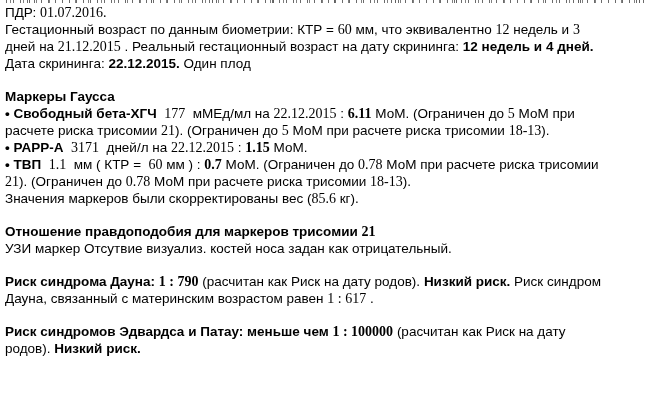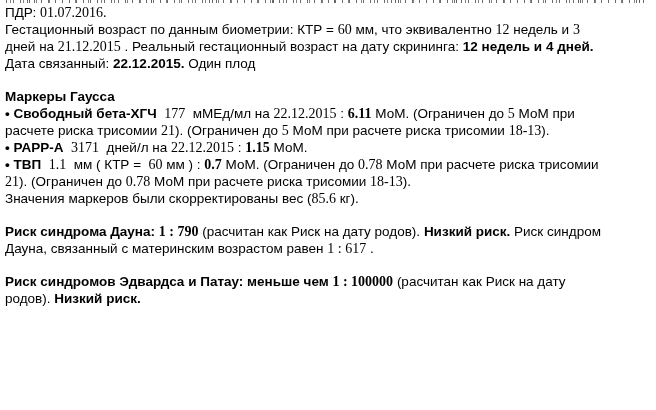--- a/index.html
+++ b/index.html
@@ -26,30 +26,34 @@
 </head>
 <body>
 
 <div class="doc">
   <div class="clipped-line"></div>
   <div>
       <div class="para">
         <div class="line"><span>ПДР: </span><span class="sf">01.07.2016.</span></div>
         <div class="line"><span>Гестационный возраст по данным биометрии: КТР = </span><span class="sf">60</span><span> мм, что эквивалентно </span><span class="sf">12</span><span> недель и </span><span class="sf">3</span></div>
         <div class="line"><span>дней на </span><span class="sf">21.12.2015</span><span> . Реальный гестационный возраст на дату скрининга: </span><span class="b">12 недель и 4 дней.</span></div>
-        <div class="line"><span>Дата связанный: </span><span class="b">22.12.2015.</span><span> Один плод</span></div>
+        <div class="line"><span>Дата скрининга: </span><span class="b">22.12.2015.</span><span> Один плод</span></div>
       </div>
       <div class="para">
         <div class="line"><span class="b">Маркеры Гаусса</span></div>
         <div class="line"><span class="b">• Свободный бета-ХГЧ</span><span>  </span><span class="sf">177</span><span>  мМЕд/мл на </span><span class="sf">22.12.2015</span><span> : </span><span class="b sf">6.11</span><span> МоМ. (Ограничен до </span><span class="sf">5</span><span> МоМ при</span></div>
         <div class="line"><span>расчете риска трисомии </span><span class="sf">21</span><span>). (Ограничен до </span><span class="sf">5</span><span> МоМ при расчете риска трисомии </span><span class="sf">18-13</span><span>).</span></div>
         <div class="line"><span class="b">• PAPP-A</span><span>  </span><span class="sf">3171</span><span>  дней/л на </span><span class="sf">22.12.2015</span><span> : </span><span class="b sf">1.15</span><span> МоМ.</span></div>
         <div class="line"><span class="b">• ТВП</span><span>  </span><span class="sf">1.1</span><span>  мм ( КТР =  </span><span class="sf">60</span><span> мм ) : </span><span class="b sf">0.7</span><span> МоМ. (Ограничен до </span><span class="sf">0.78</span><span> МоМ при расчете риска трисомии</span></div>
         <div class="line"><span class="sf">21</span><span>). (Ограничен до </span><span class="sf">0.78</span><span> МоМ при расчете риска трисомии </span><span class="sf">18-13</span><span>).</span></div>
         <div class="line"><span>Значения маркеров были скорректированы вес (</span><span class="sf">85.6</span><span> кг).</span></div>
+      </div>
+      <div class="para">
+        <div class="line"><span class="b">Отношение правдоподобия для маркеров трисомии </span><span class="b sf">21</span></div>
+        <div class="line"><span>УЗИ маркер Отсутвие визуализ. костей носа задан как отрицательный.</span></div>
       </div>
       <div class="para">
         <div class="line"><span class="b">Риск синдрома Дауна: </span><span class="b sf">1 : 790</span><span> (расчитан как Риск на дату родов). </span><span class="b">Низкий риск.</span><span> Риск синдром</span></div>
         <div class="line"><span>Дауна, связанный с материнским возрастом равен </span><span class="sf">1 : 617</span><span> .</span></div>
       </div>
       <div class="para">
         <div class="line"><span class="b">Риск синдромов Эдвардса и Патау: меньше чем </span><span class="b sf">1 : 100000</span><span> (расчитан как Риск на дату</span></div>
         <div class="line"><span>родов). </span><span class="b">Низкий риск.</span></div>
       </div>
     </div>

